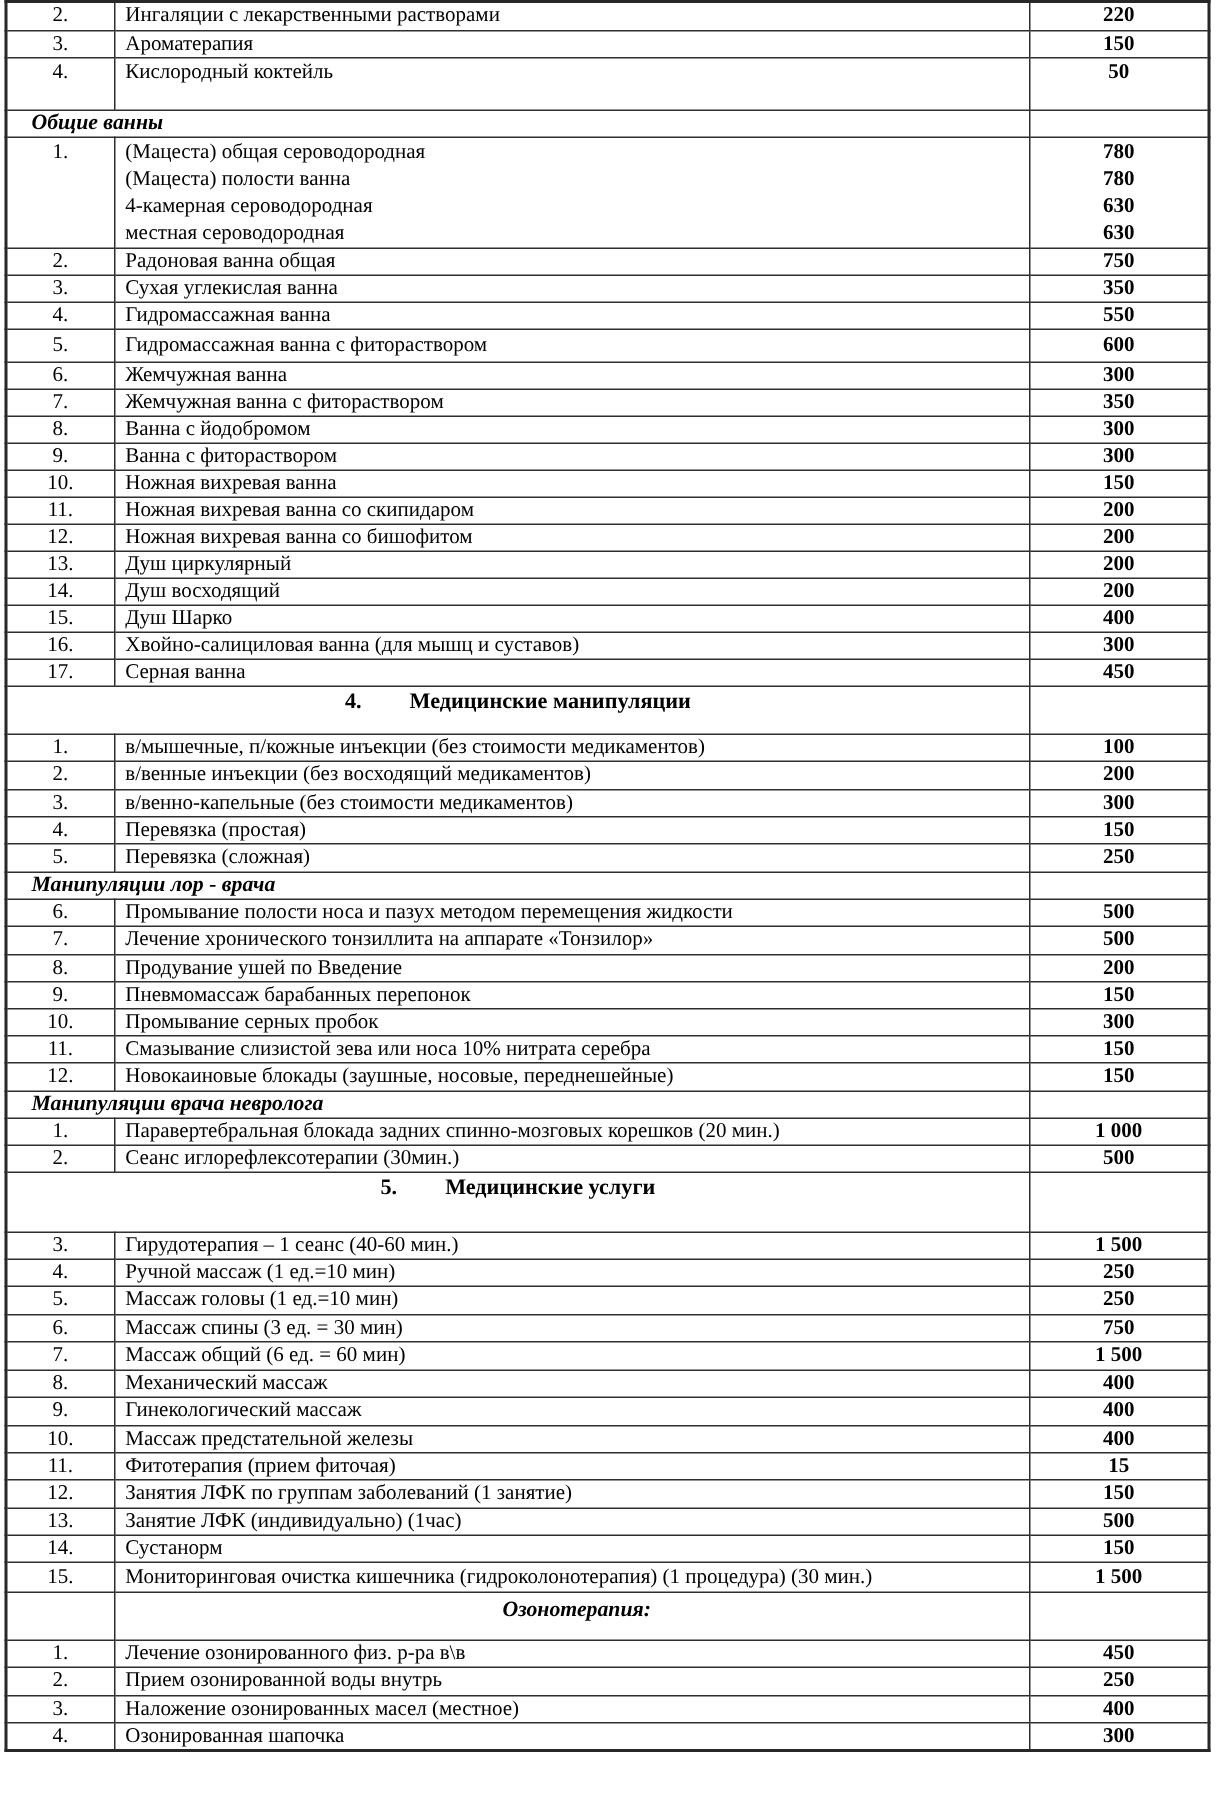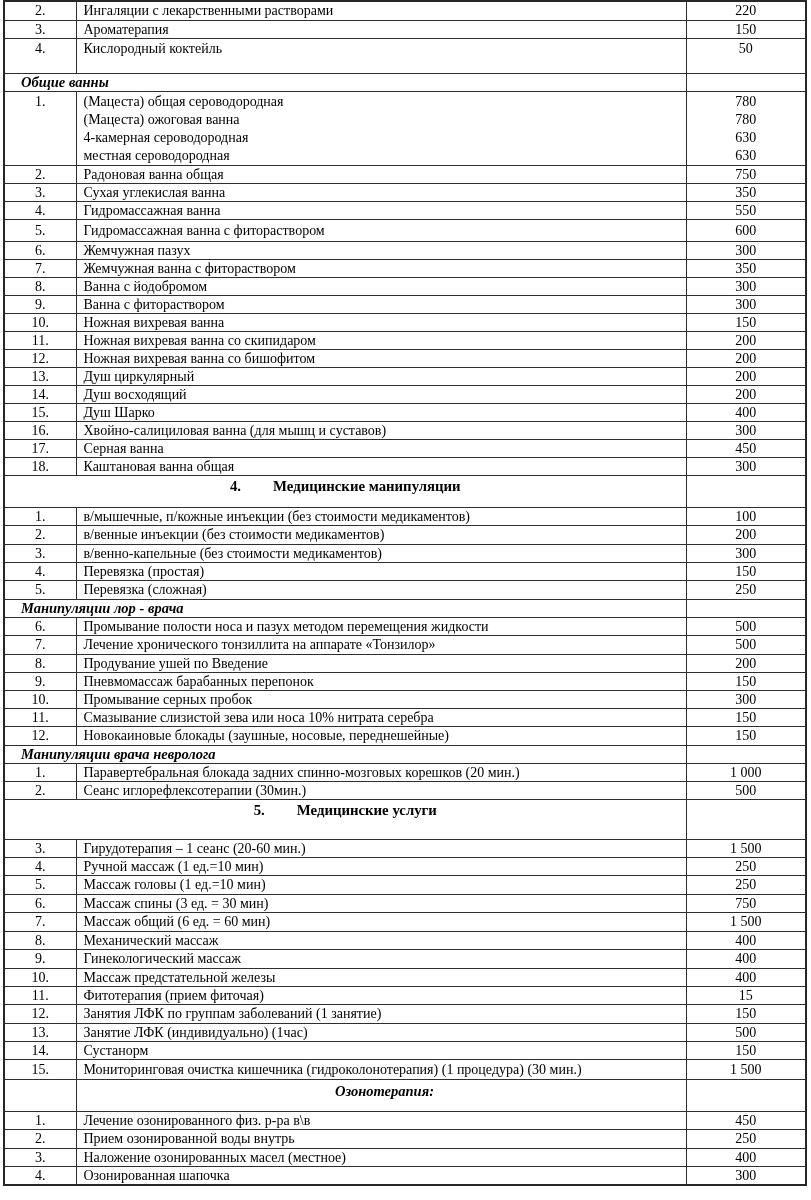--- a/index.html
+++ b/index.html
@@ -26,21 +26,21 @@
     padding: 0;
     font-size: 14px;
     color: #000;
     overflow: hidden;
     vertical-align: middle;
     line-height: 17px;
   }
   td.top { vertical-align: top; padding-top: 1px; }
   .c-num  { text-align: center; }
   .c-name { padding-left: 7px; padding-right: 4px; }
-  .c-price { text-align: center; }
+  .c-price { text-align: center; font-weight: bold; }
   .c-price .line, .c-name .line { line-height: 18px; }
   .c-section {
     font-weight: bold; font-style: italic;
     padding-left: 16px; font-size: 14.5px;
   }
   .c-title {
     font-weight: bold; text-align: center;
     vertical-align: top; padding-top: 2px; font-size: 14.8px;
   }
   .title-label { margin-left: 32px; }
@@ -77,21 +77,21 @@
           <td class="c-price top">50</td>
         </tr>
         <tr style="height: 16px;">
           <td class="c-section" colspan="2">Общие ванны</td>
           <td class="c-price"></td>
         </tr>
         <tr style="height: 72px;">
           <td class="c-num top">1.</td>
           <td class="c-name top">
             <div class="line">(Мацеста) общая сероводородная</div>
-            <div class="line">(Мацеста) ожоговая ванна</div>
+            <div class="line">(Мацеста) полости ванна</div>
             <div class="line">4-камерная сероводородная</div>
             <div class="line">местная сероводородная</div>
           </td>
           <td class="c-price top">
             <div class="line">780</div>
             <div class="line">780</div>
             <div class="line">630</div>
             <div class="line">630</div>
           </td>
         </tr>
@@ -110,21 +110,21 @@
           <td class="c-name">Гидромассажная ванна</td>
           <td class="c-price">550</td>
         </tr>
         <tr style="height: 22px;">
           <td class="c-num">5.</td>
           <td class="c-name">Гидромассажная ванна с фитораствором</td>
           <td class="c-price">600</td>
         </tr>
         <tr style="height: 18px;">
           <td class="c-num">6.</td>
-          <td class="c-name">Жемчужная пазух</td>
+          <td class="c-name">Жемчужная ванна</td>
           <td class="c-price">300</td>
         </tr>
         <tr style="height: 18px;">
           <td class="c-num">7.</td>
           <td class="c-name">Жемчужная ванна с фитораствором</td>
           <td class="c-price">350</td>
         </tr>
         <tr style="height: 18px;">
           <td class="c-num">8.</td>
           <td class="c-name">Ванна с йодобромом</td>
@@ -168,37 +168,32 @@
         <tr style="height: 18px;">
           <td class="c-num">16.</td>
           <td class="c-name">Хвойно-салициловая ванна (для мышц и суставов)</td>
           <td class="c-price">300</td>
         </tr>
         <tr style="height: 18px;">
           <td class="c-num">17.</td>
           <td class="c-name">Серная ванна</td>
           <td class="c-price">450</td>
         </tr>
-        <tr style="height: 18px;">
-          <td class="c-num">18.</td>
-          <td class="c-name">Каштановая ванна общая</td>
-          <td class="c-price">300</td>
-        </tr>
         <tr style="height: 32px;">
           <td class="c-title" colspan="2"><span>4.</span><span class="title-label">Медицинские манипуляции</span></td>
           <td class="c-price top"></td>
         </tr>
         <tr style="height: 18px;">
           <td class="c-num">1.</td>
           <td class="c-name">в/мышечные, п/кожные инъекции (без стоимости медикаментов)</td>
           <td class="c-price">100</td>
         </tr>
         <tr style="height: 19px;">
           <td class="c-num">2.</td>
-          <td class="c-name">в/венные инъекции (без стоимости медикаментов)</td>
+          <td class="c-name">в/венные инъекции (без восходящий медикаментов)</td>
           <td class="c-price">200</td>
         </tr>
         <tr style="height: 18px;">
           <td class="c-num">3.</td>
           <td class="c-name">в/венно-капельные (без стоимости медикаментов)</td>
           <td class="c-price">300</td>
         </tr>
         <tr style="height: 18px;">
           <td class="c-num">4.</td>
           <td class="c-name">Перевязка (простая)</td>
@@ -261,21 +256,21 @@
           <td class="c-num">2.</td>
           <td class="c-name">Сеанс иглорефлексотерапии (30мин.)</td>
           <td class="c-price">500</td>
         </tr>
         <tr style="height: 40px;">
           <td class="c-title" colspan="2"><span>5.</span><span class="title-label">Медицинские услуги</span></td>
           <td class="c-price top"></td>
         </tr>
         <tr style="height: 18px;">
           <td class="c-num">3.</td>
-          <td class="c-name">Гирудотерапия – 1 сеанс (20-60 мин.)</td>
+          <td class="c-name">Гирудотерапия – 1 сеанс (40-60 мин.)</td>
           <td class="c-price">1 500</td>
         </tr>
         <tr style="height: 18px;">
           <td class="c-num">4.</td>
           <td class="c-name">Ручной массаж (1 ед.=10 мин)</td>
           <td class="c-price">250</td>
         </tr>
         <tr style="height: 19px;">
           <td class="c-num">5.</td>
           <td class="c-name">Массаж головы (1 ед.=10 мин)</td>

